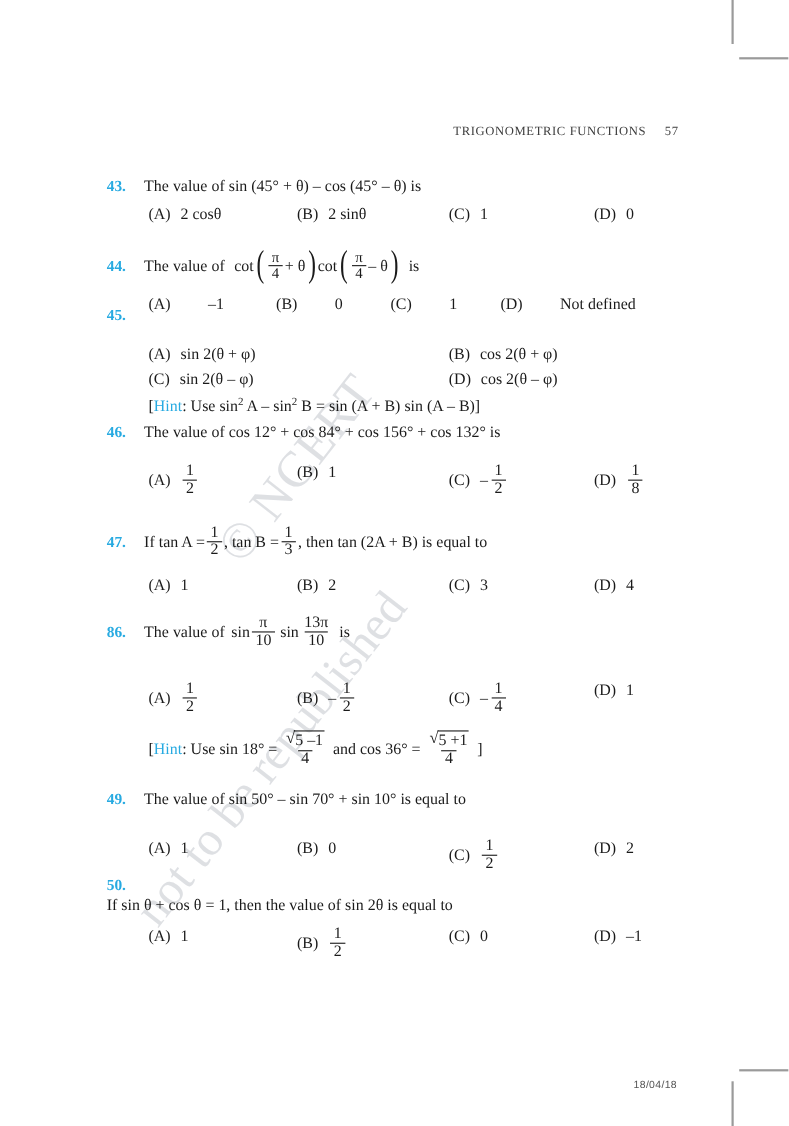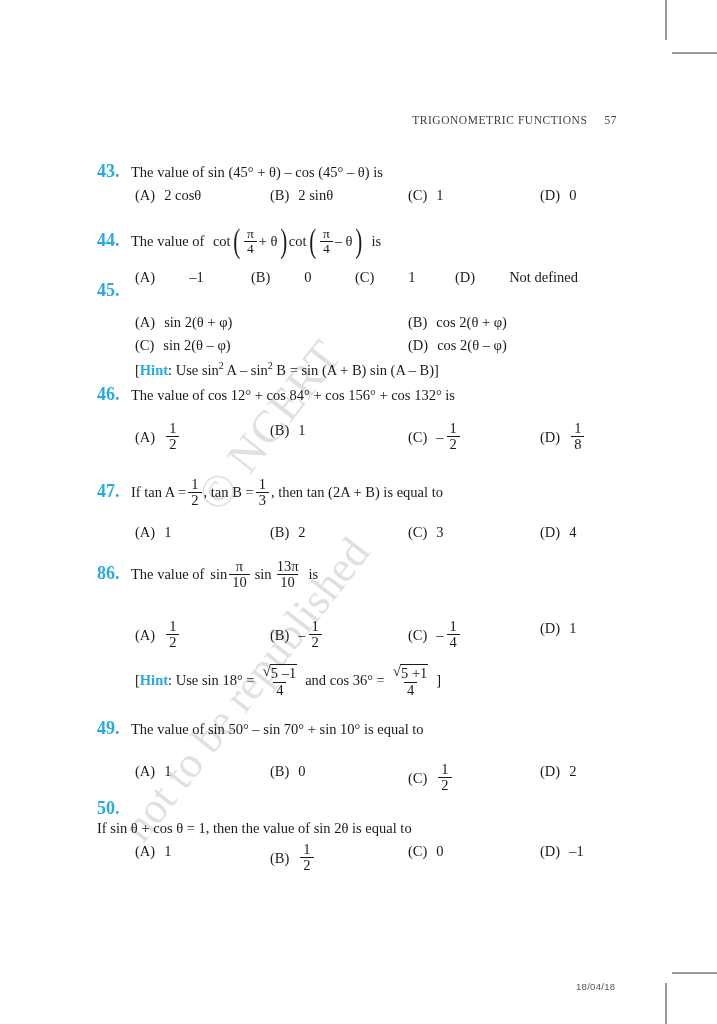--- a/index.html
+++ b/index.html
@@ -79,21 +79,21 @@
   .qrow {
     position: absolute;
     left: 97px;
     width: 540px;
     display: flex;
     align-items: baseline;
   }
   .qnum {
     color: #27aae1;
     font-weight: bold;
-    font-size: 18px;
+    font-size: 14px;
     width: 34px;
     flex: none;
   }
   .qtext {
     font-size: 14.5px;
     line-height: 1.25;
   }
 
   .optrow {
     position: absolute;
@@ -110,21 +110,21 @@
   }
   .opt .lbl { margin-right: 9px; }
   .opt .lbl.wide { margin-right: 34px; }
 
   .hintrow {
     position: absolute;
     left: 135px;
     font-size: 14.5px;
     white-space: nowrap;
   }
-  .hintword { color: #27aae1; font-weight: bold; }
+  .hintword { color: #27aae1; font-weight: normal; }
 
   
   .frac {
     display: inline-flex;
     flex-direction: column;
     align-items: center;
     vertical-align: middle;
     margin: 0 2px;
     position: relative;
     top: -1px;

